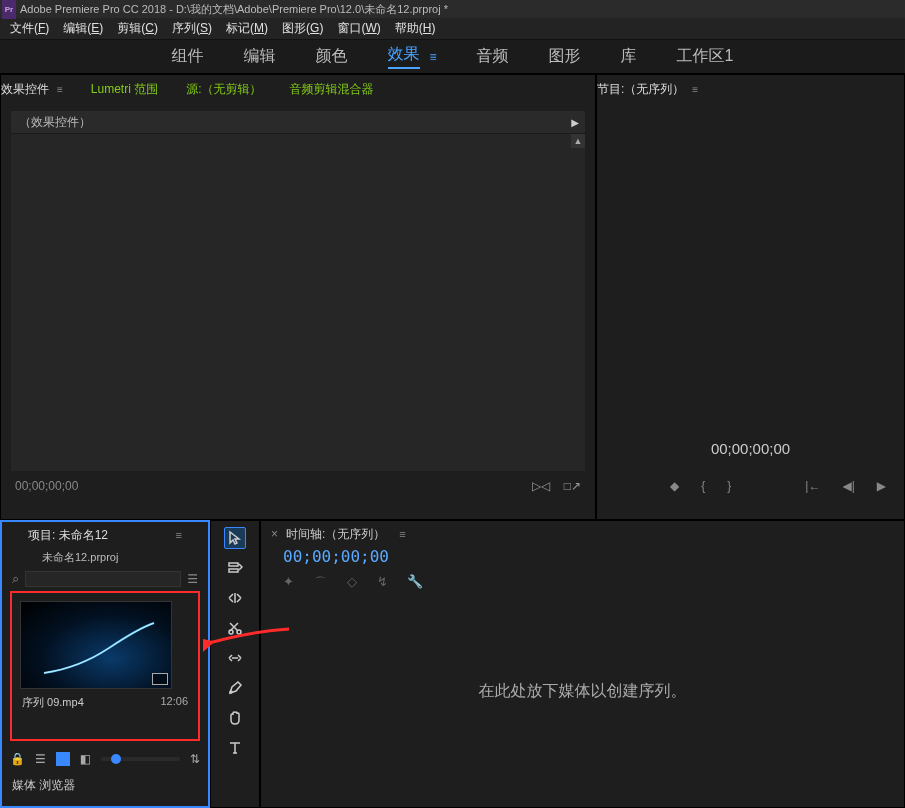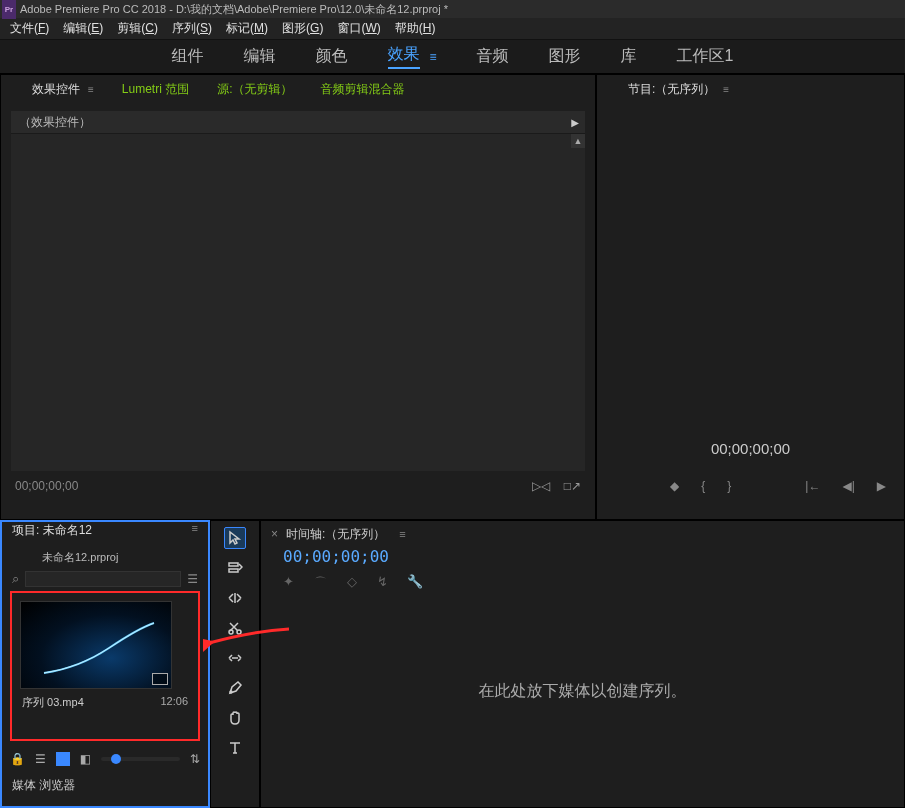--- a/index.html
+++ b/index.html
@@ -10,42 +10,42 @@
 .menubar .menuitem { margin-right: 14px; cursor: pointer; }
 .menubar .menuitem u { text-decoration: underline; }
 .workspace-tabs { background: #1b1b1b; height: 34px; display: flex; align-items: center; justify-content: center; gap: 40px; border-bottom: 1px solid #000; }
 .workspace-tabs .wtab { color: #bbb; cursor: pointer; font-size: 16px; }
 .workspace-tabs .wtab.active { color: #4aa3ff; border-bottom: 2px solid #4aa3ff; padding-bottom: 2px; }
 .workspace-tabs .hamburger { color: #4aa3ff; margin-left: -30px; }
 .upper { display: flex; height: 446px; }
 .panel { background: #1e1e1e; border: 1px solid #000; position: relative; }
 .source-panel { width: 596px; }
 .program-panel { flex: 1; }
-.panel-tabs { display: flex; align-items: center; height: 28px; padding-left: 15px; gap: 28px; margin-left: 16px; }
+.panel-tabs { display: flex; align-items: center; height: 28px; padding-left: 0; gap: 28px; }
 .panel-tabs .ptab { color: #84cc16; cursor: pointer; font-size: 12px; }
 .panel-tabs .ptab.active { color: #ddd; }
 .panel-tabs .eq { color: #888; margin-left: -20px; font-size: 10px; }
 .source-inner { margin: 8px 10px 0 10px; }
 .source-header { background: #2a2a2a; height: 22px; display: flex; align-items: center; padding: 0 8px; color: #bbb; position: relative; }
 .source-header .tri { position: absolute; right: 6px; color: #ccc; font-size: 10px; }
 .source-body { background: #262626; height: 338px; border-top: 1px solid #1a1a1a; position: relative; }
 .source-body .scroll-up { position: absolute; top: 0; right: 0; width: 14px; height: 14px; background: #333; color: #aaa; text-align: center; font-size: 9px; line-height: 14px; }
 .source-footer { display: flex; align-items: center; justify-content: space-between; height: 30px; padding: 0 14px; color: #888; }
 .source-footer .icons span { margin-left: 10px; color: #999; }
 .program-body { height: 360px; display:flex; align-items:flex-end; justify-content:center; padding-bottom:6px; }
 .program-body .tc { color:#ccc; font-size:15px; }
 .program-controls { height: 46px; display: flex; align-items: center; justify-content: flex-end; padding-right: 18px; gap: 22px; color: #888; }
 .program-controls .mid-gap { width: 30px; }
 .lower { display: flex; height: 288px; }
 .project-panel { width: 210px; border: 2px solid #3a88ff; background: #1e1e1e; }
 .toolbar-col { width: 50px; background: #1e1e1e; border: 1px solid #000; padding-top: 6px; display: flex; flex-direction: column; align-items: center; gap: 8px; }
 .toolbar-col .tool { width: 22px; height: 22px; display: flex; align-items: center; justify-content: center; color: #ccc; font-size: 14px; cursor: pointer; }
 .toolbar-col .tool.active { background: #1a3a5a; border: 1px solid #3a88ff; border-radius: 2px; }
 .timeline-panel { flex: 1; background: #1e1e1e; border: 1px solid #000; position: relative; }
-.project-tabs { display: flex; align-items: flex-start; justify-content: space-between; height: 26px; padding: 0 10px; color: #ddd; }
+.project-tabs { display: flex; align-items: center; justify-content: space-between; height: 26px; padding: 0 26px; color: #ddd; }
 .project-tabs .eq2 { color: #888; font-size: 11px; }
 .project-name-row { padding: 2px 10px 4px 40px; color: #bbb; font-size: 11px; }
 .search-row { padding: 2px 10px; display: flex; align-items: center; gap: 6px; }
 .search-row .mag { color: #888; font-size: 13px; }
 .search-row input { flex: 1; background: #262626; border: 1px solid #333; height: 16px; color: #ccc; font-size: 11px; padding: 0 4px; }
 .search-row .endicon { color: #888; }
 .redbox { border: 2px solid #ff2a2a; margin: 2px 8px 0 8px; padding: 4px 4px 0 4px; height: 150px; position: relative; }
 .thumb { width: 152px; height: 88px; background: radial-gradient(ellipse at 60% 65%, #0a3a6a 0%, #021020 55%, #000 100%); border: 1px solid #333; position: relative; margin: 4px 0 0 4px; }
 .thumb .streak { position: absolute; left: 18px; bottom: 10px; width: 120px; height: 60px; }
 .thumb .streak svg { width: 100%; height: 100%; }
@@ -164,21 +164,21 @@
       <div class="thumb">
         <div class="streak">
           <svg viewBox="0 0 120 60">
               <path d="M5 55 Q 40 50 70 30 T 115 5" stroke="#6ad0ff" stroke-width="2" fill="none"></path>
               <path d="M5 55 Q 40 50 70 30 T 115 5" stroke="#cff3ff" stroke-width="0.8" fill="none"></path>
             </svg>
         </div>
         <span class="badge"></span>
       </div>
       <div class="thumb-label">
-        <span>序列 03.mp4</span>
+        <span>序列 09.mp4</span>
         <span class="dur">12:06</span>
       </div>
     </div>
     <div class="project-bottom">
       <span class="pb lock">🔒</span>
       <span class="pb">☰</span>
       <span class="pb icon-view"></span>
       <span class="pb">◧</span>
       <div class="slider">
           <span class="handle"></span>

